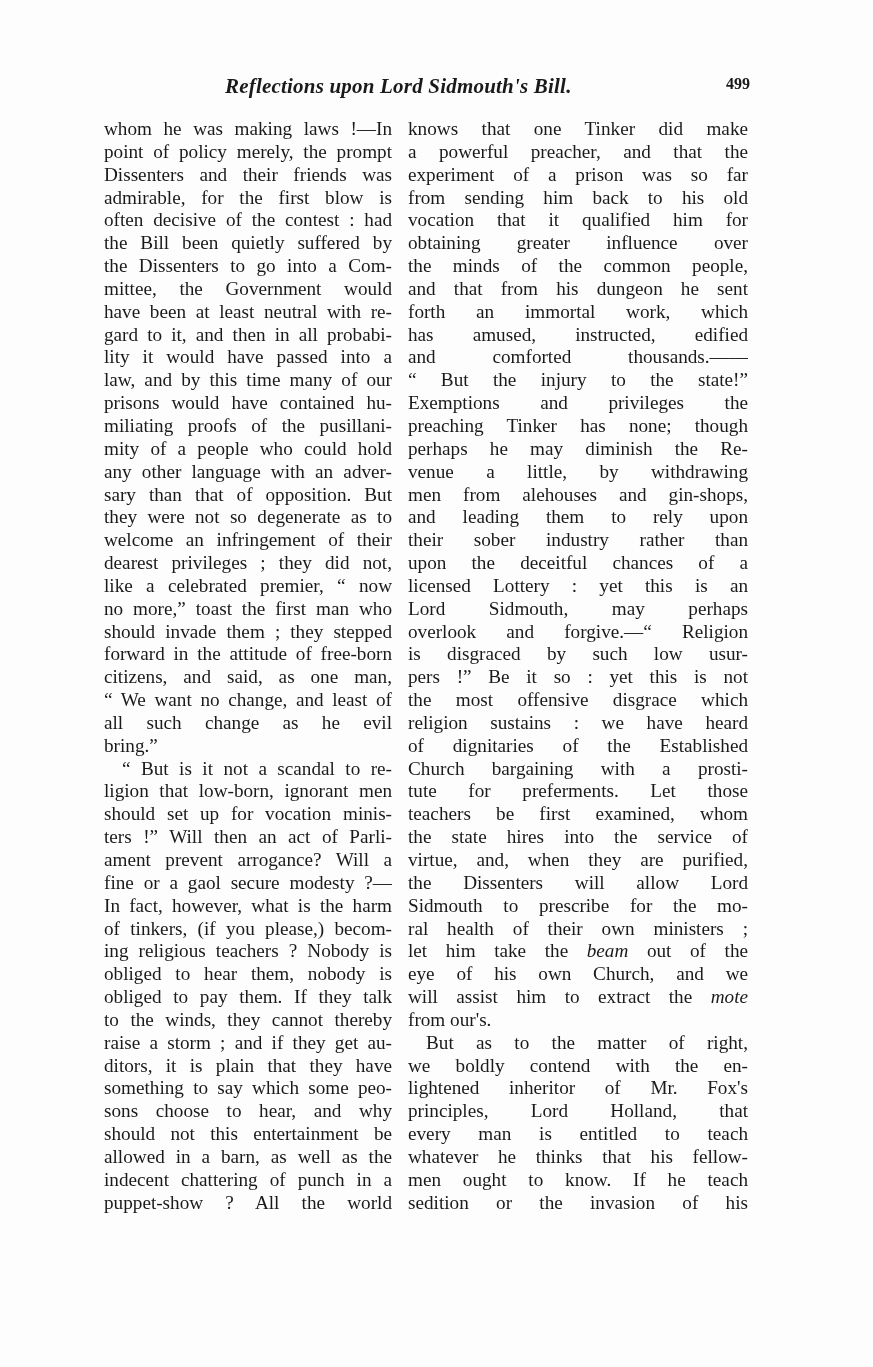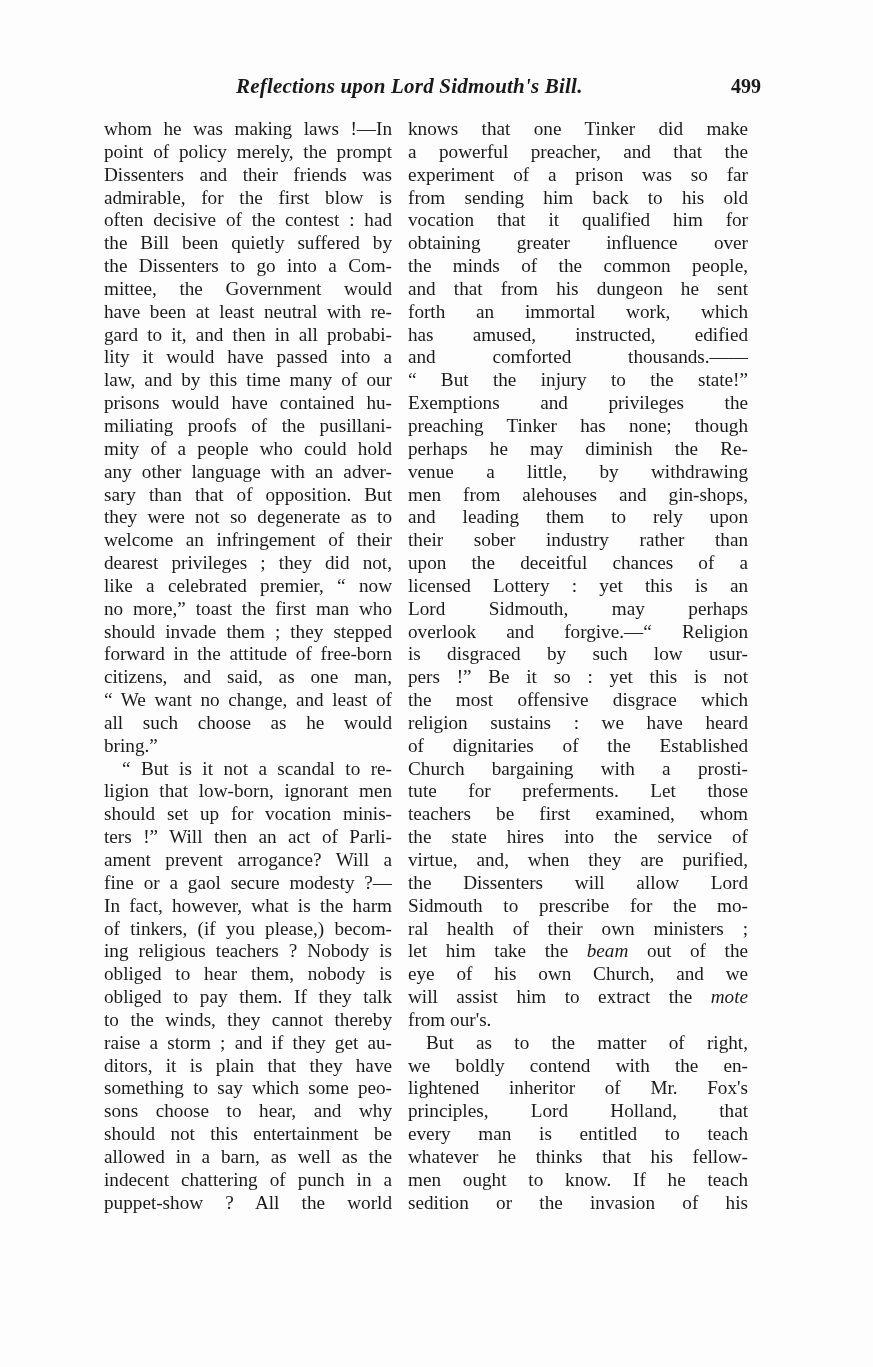--- a/index.html
+++ b/index.html
@@ -1,21 +1,21 @@
 <!DOCTYPE html>
 <html><head>
 <meta charset="utf-8">
 <style>
   html, body { margin: 0; padding: 0; background: #fdfdfd; }
   body { width: 873px; height: 1367px; position: relative; overflow: hidden;
          font-family: "Liberation Serif", "DejaVu Serif", serif; color: #1a1a1a; }
-  .header { position: absolute; top: 74px; left: 236px; width: 525px; height: 30px; }
+  .header { position: absolute; top: 74px; left: 225px; width: 525px; height: 30px; }
   .header .title { position: absolute; left: 0; top: 0; font-style: italic; font-weight: bold;
                    font-size: 21px; letter-spacing: 0.2px; }
-  .header .pageno { position: absolute; right: 0; top: 1px; font-weight: bold; font-size: 20px; }
+  .header .pageno { position: absolute; right: 0; top: 1px; font-weight: bold; font-size: 16px; }
   .col { position: absolute; top: 118px; }
   .col-left { left: 104px; width: 288px; }
   .col-right { left: 408px; width: 340px; }
   .line { height: 22.85px; line-height: 22.85px; font-size: 19.2px; white-space: nowrap;
           text-align: justify; text-align-last: justify; overflow: hidden; }
   .line.last { text-align-last: left; }
   .line.indent { padding-left: 18px; }
   .line i { font-style: italic; font-weight: normal; }
 </style>
 </head>
@@ -46,21 +46,21 @@
     <div class="line">sary than that of opposition. But</div>
     <div class="line">they were not so degenerate as to</div>
     <div class="line">welcome an infringement of their</div>
     <div class="line">dearest privileges ; they did not,</div>
     <div class="line">like a celebrated premier, “ now</div>
     <div class="line">no more,” toast the first man who</div>
     <div class="line">should invade them ; they stepped</div>
     <div class="line">forward in the attitude of free-born</div>
     <div class="line">citizens, and said, as one man,</div>
     <div class="line">“ We want no change, and least of</div>
-    <div class="line">all such choose as he would</div>
+    <div class="line">all such change as he evil</div>
     <div class="line last">bring.”</div>
     <div class="line indent">“ But is it not a scandal to re-</div>
     <div class="line">ligion that low-born, ignorant men</div>
     <div class="line">should set up for vocation minis-</div>
     <div class="line">ters !” Will then an act of Parli-</div>
     <div class="line">ament prevent arrogance? Will a</div>
     <div class="line">fine or a gaol secure modesty ?—</div>
     <div class="line">In fact, however, what is the harm</div>
     <div class="line">of tinkers, (if you please,) becom-</div>
     <div class="line">ing religious teachers ? Nobody is</div>

